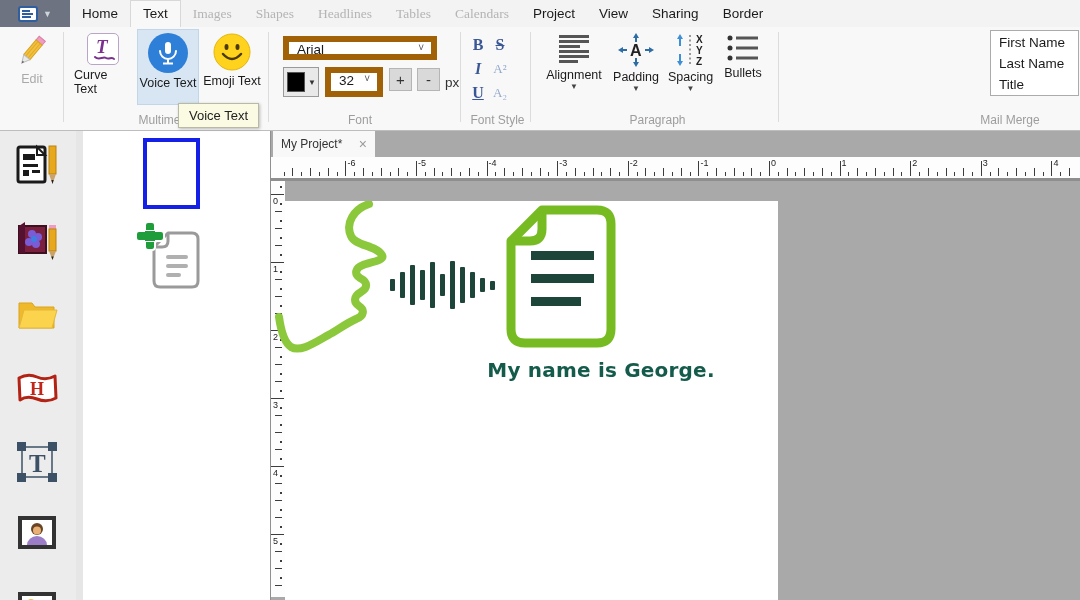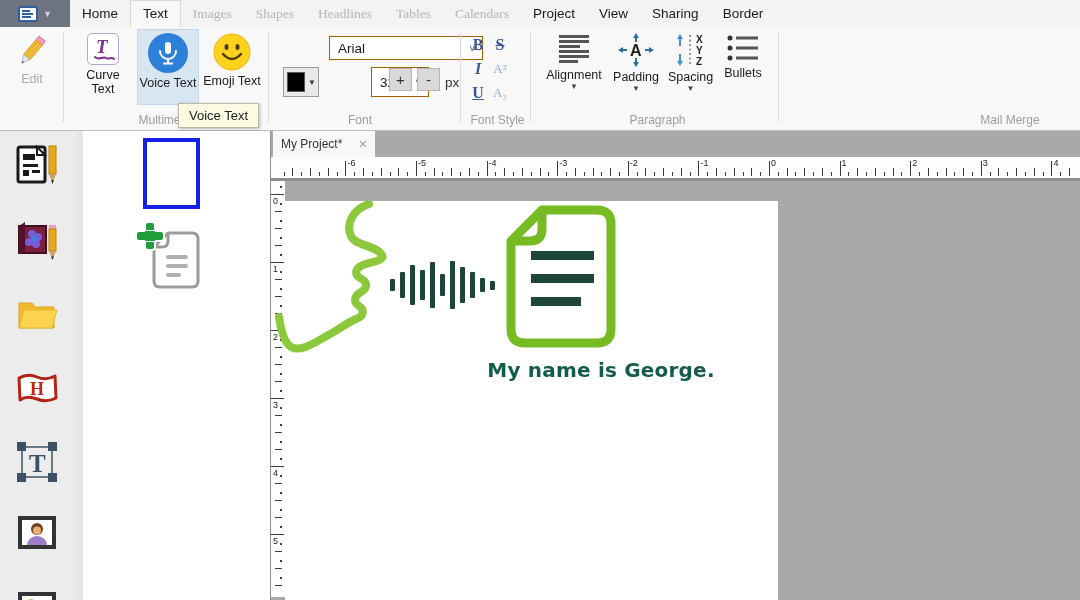--- a/index.html
+++ b/index.html
@@ -13,28 +13,28 @@
   .app-caret { color:#cfd3da; font-size:9px; }
   .mi { padding:0 12px; font-size:13.5px; color:#1a1a1a; line-height:27px; white-space:nowrap; }
   .mi.disabled { color:#b4b4b4;font-family:Liberation Serif, serif; }
   .mi.active { background:#f8f8f8; border:1px solid #d8d8d8; border-bottom:none; line-height:25px; }
 
   
   .ribbon { position:relative; height:104px; background:#f8f8f8; border-bottom:1px solid #bdbdbd; }
   .sep { position:absolute; top:5px; height:90px; width:1px; background:#dcdcdc; }
   .rb-btn { position:absolute; display:flex; flex-direction:column; align-items:center; cursor:default; }
   .rb-btn.hl { background:#d8e6f4; border:1px solid #c2d6ea; }
-  .rb-label { font-size:12.5px; line-height:14px; text-align:center; color:#1b1b1b; margin-top:3px; }
+  .rb-label { font-size:12.5px; line-height:14px; color:#1b1b1b; margin-top:3px; }
   .rb-label.gray, .disabled .rb-label { color:#a9a9a9; }
   .icon-box { width:32px; height:32px; border:1px solid #b9a6c6; border-radius:5px; background:#fff;
               display:flex; align-items:center; justify-content:center; }
   .grp-label { position:absolute; bottom:3px; text-align:center; font-size:12px; color:#9d9d9d; }
   .caret { font-size:8px; color:#444; margin-top:1px; line-height:8px; }
 
-  .combo { position:absolute; background:#fff; border:1px solid #a16207; display:flex; align-items:center; font-size:13.5px; color:#1a1a1a;margin-left:46px; }
+  .combo { position:absolute; background:#fff; border:6px solid #a16207; display:flex; align-items:flex-start; font-size:13.5px; color:#1a1a1a; }
   .combo .chev { margin-left:auto; padding-right:7px; color:#555; font-size:10px; }
   .combo .val { padding-left:8px; }
   .color-btn { position:absolute; left:283px; top:40px; width:36px; height:30px; background:#e9e9e9; border:1px solid #9a9a9a; display:flex; align-items:center; }
   .swatch { width:18px; height:20px; background:#000; margin-left:3px; border:1px solid #555; }
   .color-btn .chev2 { font-size:8px; color:#333; margin-left:3px; }
   .pm-btn { position:absolute; top:41px; width:23px; height:23px; background:#d9d9d9; border:1px solid #b5b5b5; font-size:15px; color:#333; text-align:center; line-height:21px; }
   .px-label { position:absolute; left:445px; top:48px; font-size:13.5px; color:#333; }
   .fs { position:absolute; width:20px; height:22px; display:flex; align-items:center; justify-content:center;
         font-family:"Liberation Serif", serif; font-size:16px; color:#3a5795; }
   .fs.b { font-weight:bold; } .fs.s { font-weight:bold; text-decoration:line-through; }
@@ -238,20 +238,25 @@
           <rect x="10" y="23.5" width="22" height="3" fill="#555"></rect>
       </svg>
       <div class="rb-label">Bullets</div>
     </div>
     <div class="grp-label" style="left:545px; width:225px;">Paragraph</div>
     <div class="sep" style="left:778px"></div>
 
 
 
 
+    <div class="mm-fields">
+      <div class="mm-field">First Name</div>
+      <div class="mm-field">Last Name</div>
+      <div class="mm-field">Title</div>
+    </div>
     <div class="grp-label" style="left:950px; width:120px;">Mail Merge</div>
   </div>
 
   <div class="tooltip">Voice Text</div>
 
   <div class="main">
 
     <div class="side-strip">
       <div class="side-ico" style="top:12px">
         <svg width="44" height="44" viewBox="0 0 44 44">

